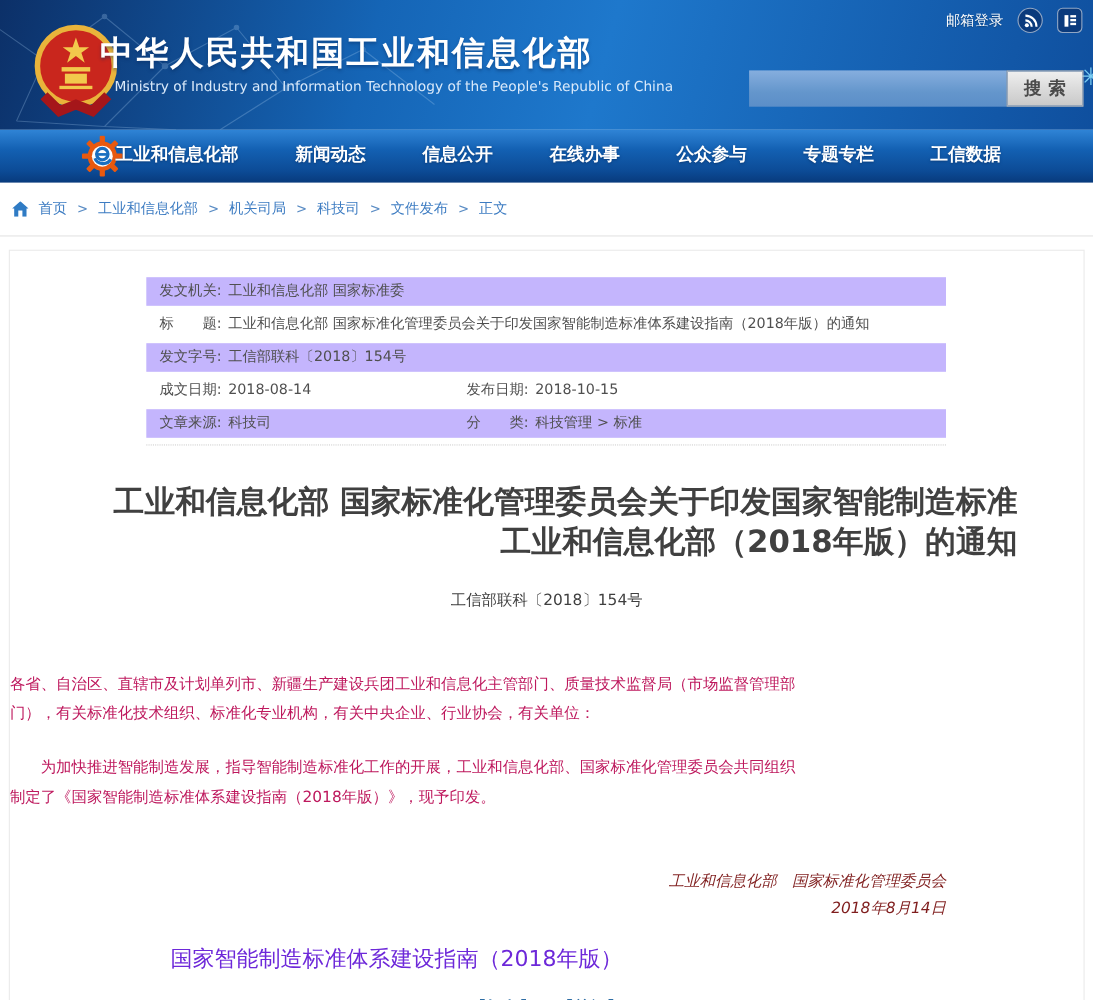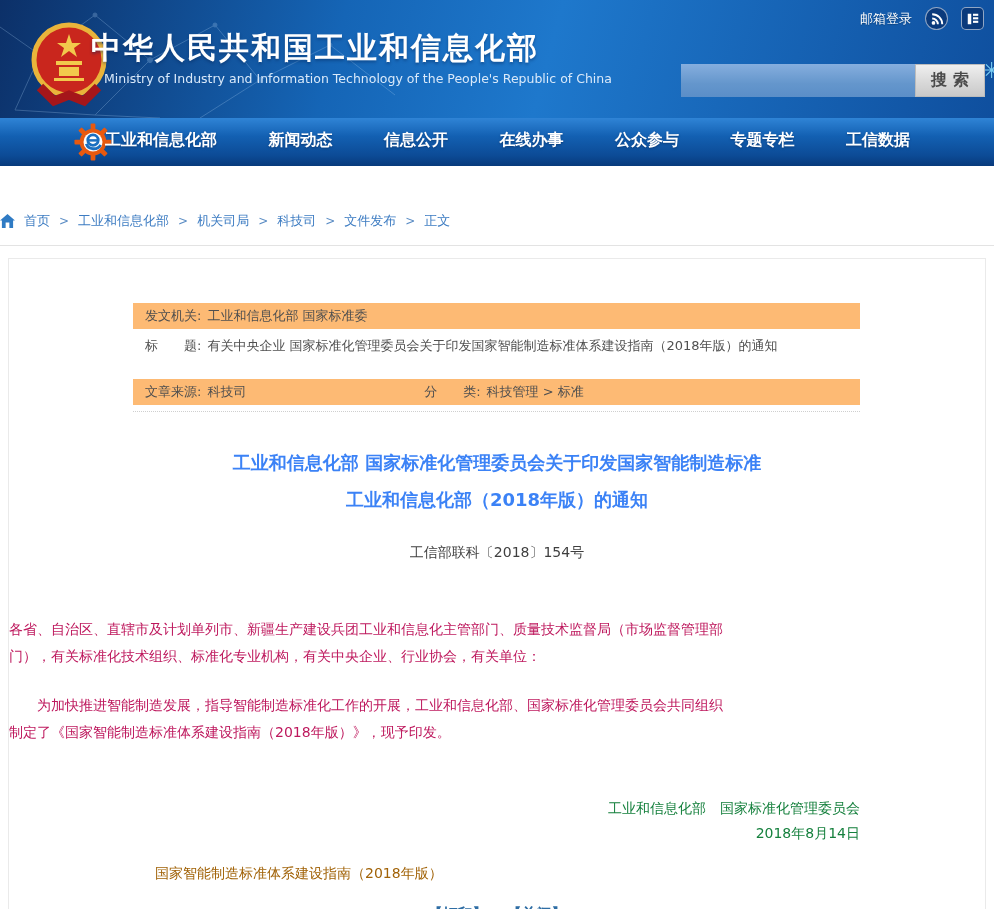--- a/index.html
+++ b/index.html
@@ -36,48 +36,48 @@
   .main-nav{ position:relative; height:48px;
     background:linear-gradient(180deg,#2f84d6 0%,#1360b2 38%,#0c4b96 78%,#083a7c 100%);
     border-bottom:0; }
   .nav-logo{ position:absolute; left:74px; top:5px; }
   .nav-items{ position:absolute; left:105px; right:84px; top:0; height:44px;
     display:flex; justify-content:space-between; align-items:center; list-style:none; }
   .nav-items li{ color:#fff; font-size:16px; font-weight:bold; cursor:pointer; white-space:nowrap;
     text-shadow:0 1px 2px rgba(5,35,80,.5); }
 
   
-  .breadcrumb{ height:49px; display:flex; align-items:center; gap:9px; 
-    font-size:13px; color:#3d7cc2; border-bottom:1px solid #e3e3e3; background:#fff;margin-top:31px; }
+  .breadcrumb{ height:49px; display:flex; align-items:center; gap:9px; padding-left:11px;
+    font-size:13px; color:#3d7cc2; border-bottom:1px solid #e3e3e3; background:#fff; }
   .breadcrumb .crumb{ cursor:pointer; }
   .breadcrumb .sep{ color:#5a8cc4; font-size:12px; }
 
   
   .content-box{ margin:12px 8px 0; border:1px solid #eaeaea; background:#fff;
     padding:24px 0 20px; min-height:664px; }
 
   .doc-meta{ width:727px; margin-left:124px; font-size:13px; color:#4f4f4f; border-bottom:1px dotted #cfcfcf; padding-bottom:2px; }
   .meta-row{ min-height:26px; line-height:26px; padding-left:12px; margin-bottom:4px; }
-  .meta-row.gray{ background:#fdba74;margin-top:20px; }
+  .meta-row.gray{ background:#c4b5fd; }
   .meta-label{ margin-right:6px; }
   .meta-cell-left{ display:inline-block; width:275px; }
 
-  .article-title{ text-align:center; font-size:18px; font-weight:bold; color:#3b82f6;
+  .article-title{ text-align:right; font-size:28px; font-weight:bold; color:#404040;
     line-height:37px; margin:32px 60px 0; }
   .article-title span{ display:block; }
   .doc-number{ text-align:center; font-size:14px; color:#3f3f3f; margin-top:26px; }
 
   .article-body{ width:727px; margin-top:54px; font-size:14px;
     color:#be185d; line-height:27px; }
   .article-body .p2{ text-indent:2em; margin-top:22px; }
 
   .signature{ width:727px; margin-left:124px; margin-top:50px; text-align:right;
-    font-size:14px; color:#15803d; line-height:25px; }
-
-  .attachment{ margin-left:146px; margin-top:19px; font-size:14px; color:#a16207; }
+    font-size:14px; color:#7f1d1d; line-height:25px;font-style:italic; }
+
+  .attachment{ margin-left:146px; margin-top:19px; font-size:20px; color:#6d28d9; }
 
   .actions{ text-align:center; margin-top:22px; font-size:15px; font-weight:bold; color:#2e6da4; }
   .actions span{ cursor:pointer; margin:0 7px; }
 </style>
 </head>
 <body>
 
 <div class="site-header">
   <svg class="header-pattern" width="430" height="118" viewBox="0 0 430 118">
     <g stroke="#a8cdf0" stroke-width="1" fill="none">
@@ -180,21 +180,28 @@
   <span class="crumb">正文</span>
 </div>
 
 <div class="content-box">
 
   <div class="doc-meta">
     <div class="meta-row gray">
       <span class="meta-label">发文机关:</span><span>工业和信息化部 国家标准委</span>
     </div>
     <div class="meta-row">
-      <span class="meta-label">标　　题:</span><span>有关中央企业 国家标准化管理委员会关于印发国家智能制造标准体系建设指南（2018年版）的通知</span>
+      <span class="meta-label">标　　题:</span><span>工业和信息化部 国家标准化管理委员会关于印发国家智能制造标准体系建设指南（2018年版）的通知</span>
+    </div>
+    <div class="meta-row gray">
+      <span class="meta-label">发文字号:</span><span>工信部联科〔2018〕154号</span>
+    </div>
+    <div class="meta-row">
+      <span class="meta-cell-left"><span class="meta-label">成文日期:</span><span>2018-08-14</span></span>
+      <span><span class="meta-label">发布日期:</span><span>2018-10-15</span></span>
     </div>
     <div class="meta-row gray">
       <span class="meta-cell-left"><span class="meta-label">文章来源:</span><span>科技司</span></span>
       <span><span class="meta-label">分　　类:</span><span>科技管理 &gt; 标准</span></span>
     </div>
   </div>
 
   <h1 class="article-title">
     <span>工业和信息化部 国家标准化管理委员会关于印发国家智能制造标准</span>
     <span>工业和信息化部（2018年版）的通知</span>

